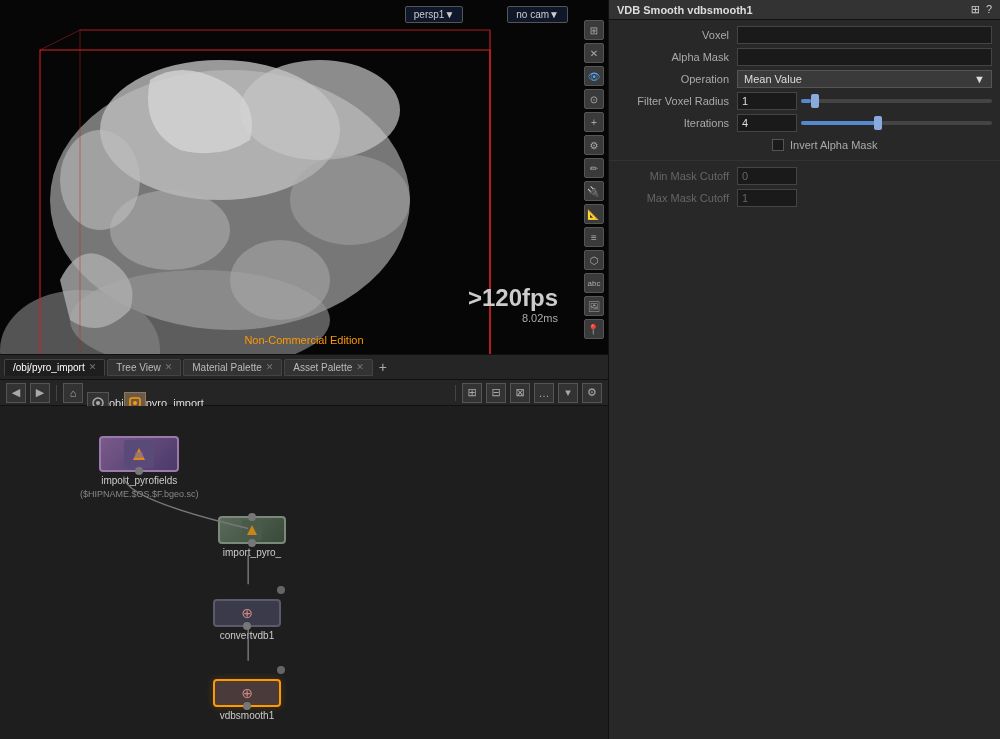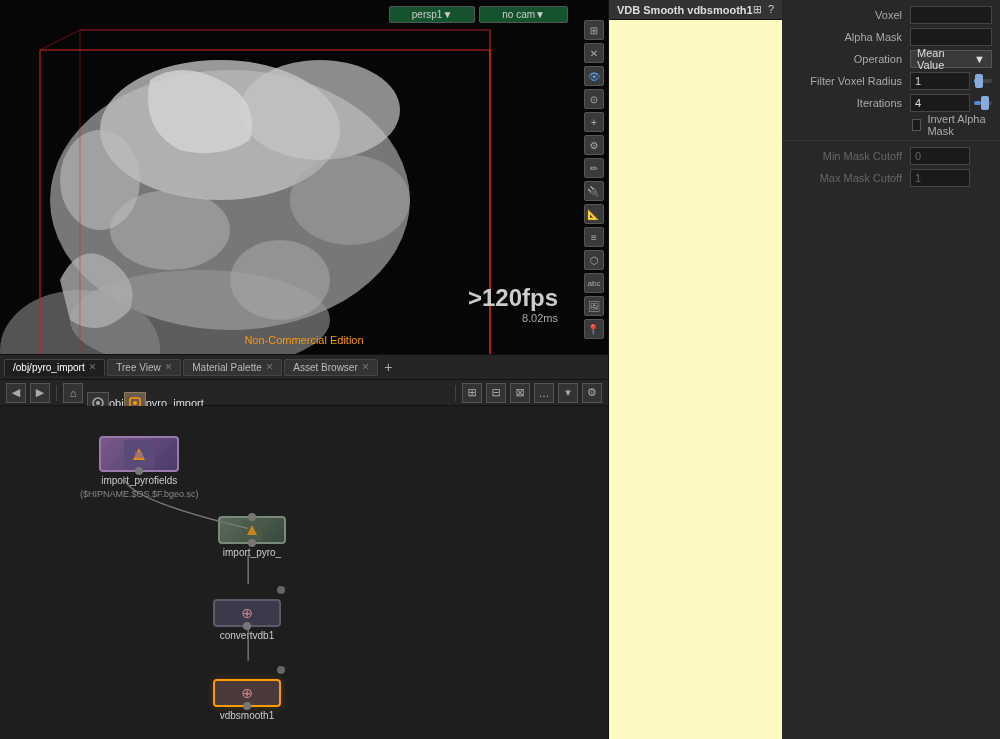--- a/index.html
+++ b/index.html
@@ -42,27 +42,28 @@
     .viewport-controls-top {
       position: absolute;
       top: 6px;
       right: 40px;
       display: flex;
       gap: 4px;
       z-index: 10;
     }
 
     .viewport-btn {
-      background: #14532d;
+      background: #0f172a;
       border: 1px solid #555;
       color: #ccc;
       font-size: 10px;
-      padding: 2px 22px;
+      padding: 2px 8px;
       cursor: pointer;
       border-radius: 2px;
+      margin-left: 40px;
     }
 
     .viewport-side-toolbar {
       position: absolute;
       right: 4px;
       top: 20px;
       display: flex;
       flex-direction: column;
       gap: 3px;
       z-index: 10;
@@ -253,23 +254,23 @@
       color: #888;
       font-size: 9px;
       white-space: nowrap;
       text-align: center;
       max-width: 160px;
     }
 
     
     .right-panel {
       width: 392px;
-      background: #fef9c3;
-      display: flex;
-      flex-direction: row;
+      background: #f97316;
+      display: flex;
+      flex-direction: column;
       border-left: 1px solid #111;
     }
 
     
     .param-header {
       height: 20px;
       background: #333;
       display: flex;
       align-items: center;
       padding: 0 8px;
@@ -367,20 +368,21 @@
       color: #888;
       font-size: 10px;
     }
 
     .param-checkbox-row {
       display: flex;
       align-items: center;
       height: 22px;
       padding: 0 8px 0 130px;
       gap: 6px;
+      margin-left: 33px;
     }
     .param-checkbox {
       width: 12px;
       height: 12px;
       background: #1a1a1a;
       border: 1px solid #555;
       display: flex;
       align-items: center;
       justify-content: center;
     }
@@ -521,21 +523,21 @@
         </div>
         <div class="tab-item">
           <span>Tree View</span>
           <span class="tab-close">✕</span>
         </div>
         <div class="tab-item">
           <span>Material Palette</span>
           <span class="tab-close">✕</span>
         </div>
         <div class="tab-item">
-          <span>Asset Browser</span>
+          <span>Asset Palette</span>
           <span class="tab-close">✕</span>
         </div>
         <span class="tab-add">+</span>
       </div>
 
       <div class="node-editor-toolbar">
         <div class="ne-icon-btn">◀</div>
         <div class="ne-icon-btn">▶</div>
         <div class="ne-toolbar-sep"></div>
         <div class="ne-icon-btn">⌂</div>

